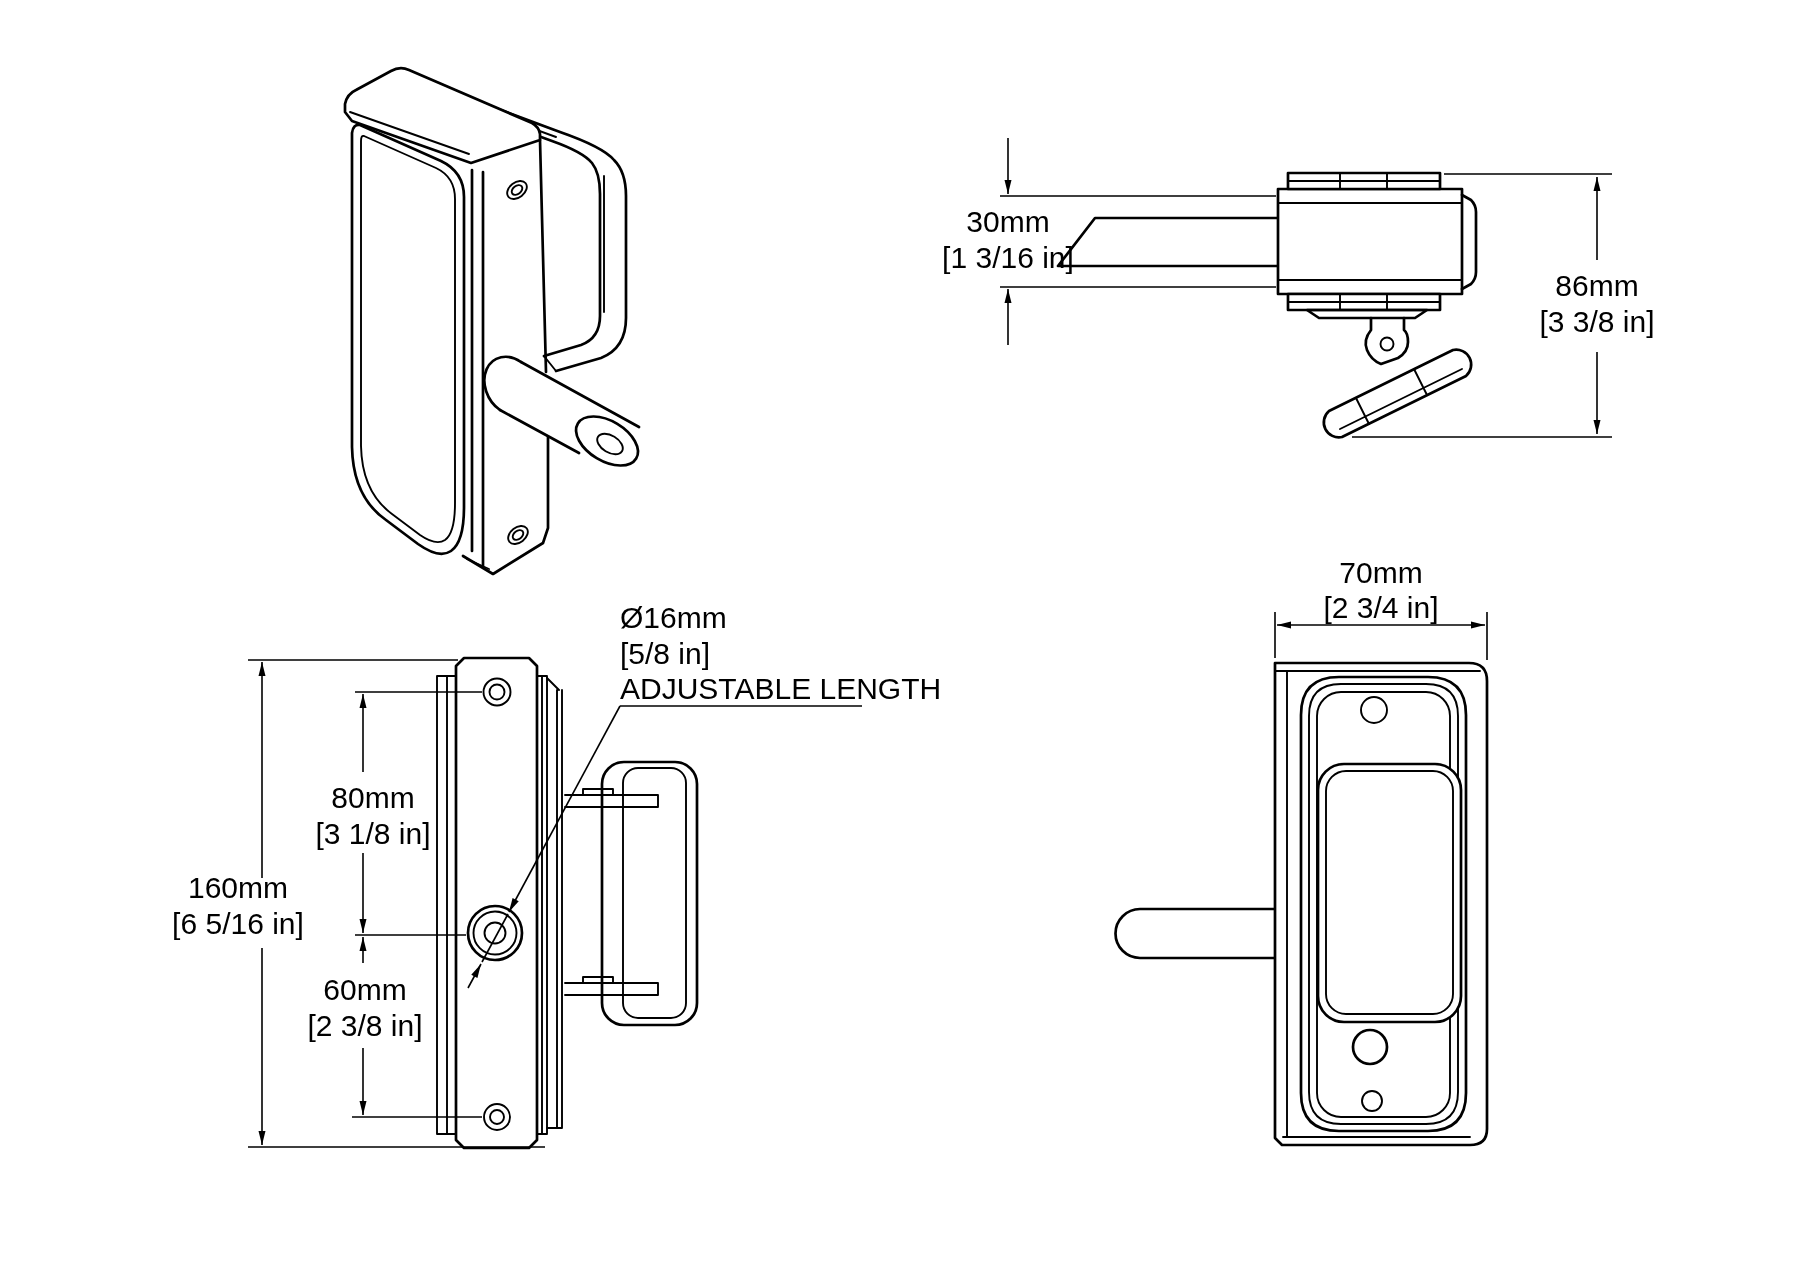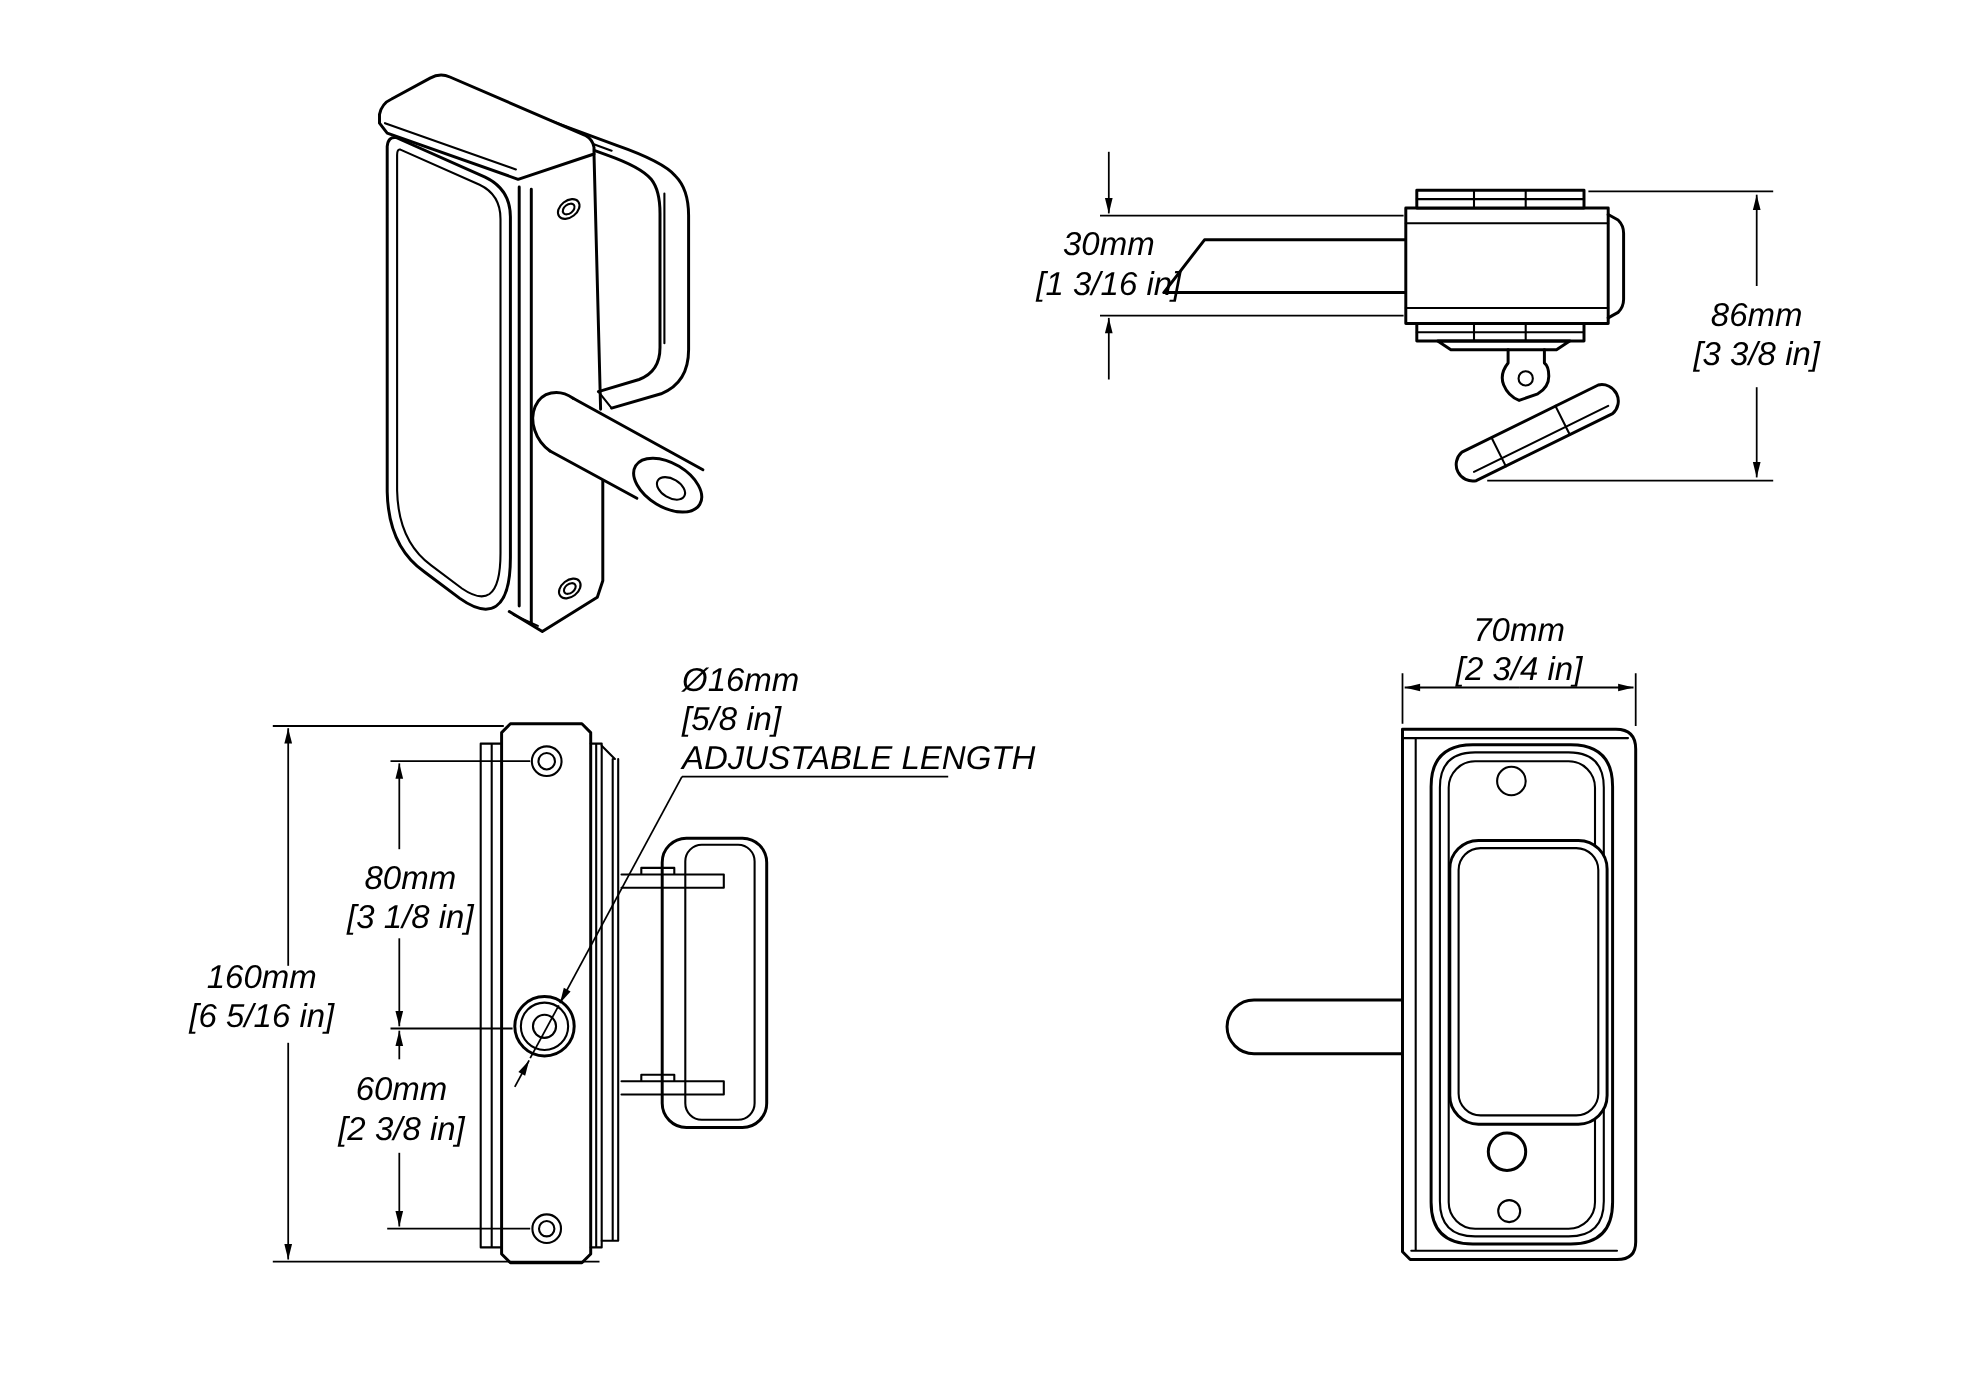--- a/index.html
+++ b/index.html
@@ -1,17 +1,17 @@
 <!DOCTYPE html>
 <html><head>
 <meta charset="utf-8">
 <style>
   html,body{margin:0;padding:0;background:#fff;}
   #stage{position:relative;width:1800px;height:1273px;background:#fff;overflow:hidden;
-         font-family:"Liberation Sans", sans-serif;font-style:italic;}
+         font-family:"Liberation Sans", sans-serif;}
   svg{display:block;width:1800px;height:1273px;}
   .obj{fill:none;stroke:#000;stroke-width:2.7;stroke-linejoin:round;stroke-linecap:round;}
   .objf{fill:#fff;stroke:#000;stroke-width:2.7;stroke-linejoin:round;}
   .det{fill:none;stroke:#000;stroke-width:1.9;stroke-linejoin:round;stroke-linecap:round;}
   .dim{fill:none;stroke:#000;stroke-width:1.6;}
   .dimtxt{font-family:"Liberation Sans", sans-serif;font-size:30px;fill:#000;}
   .mid{text-anchor:middle;}
 </style>
 </head>
 <body>

